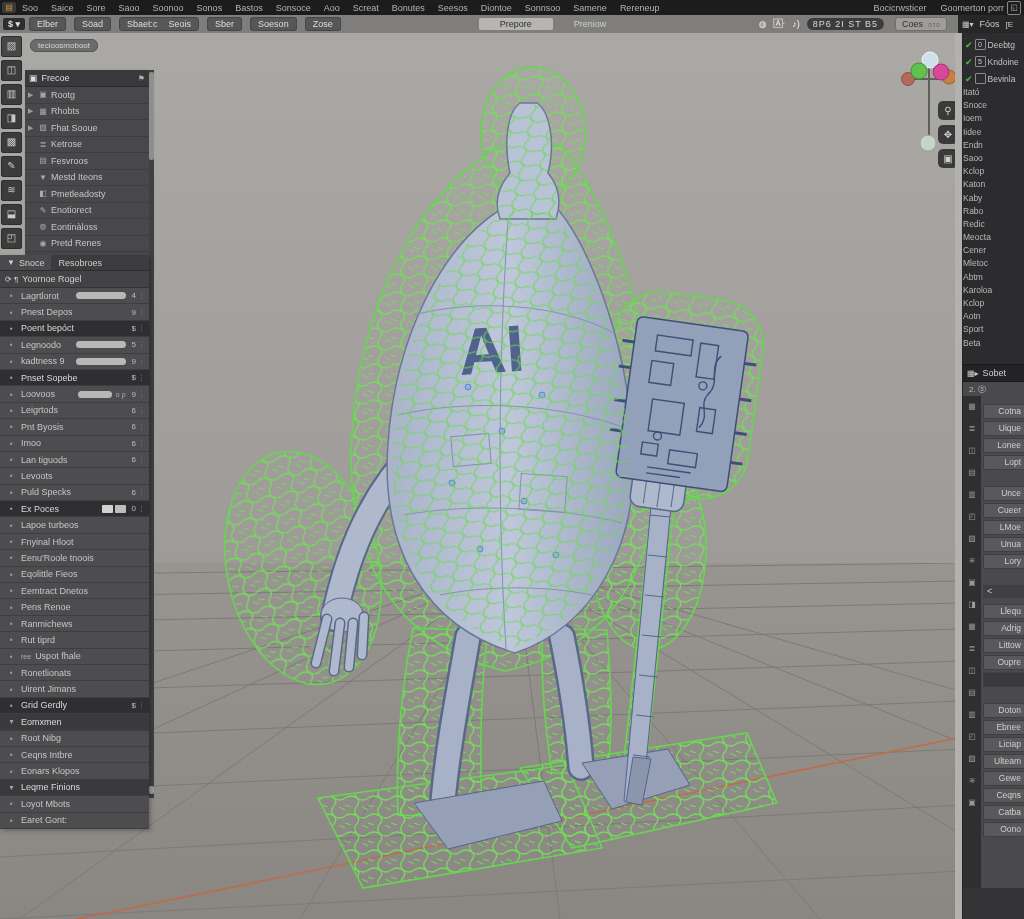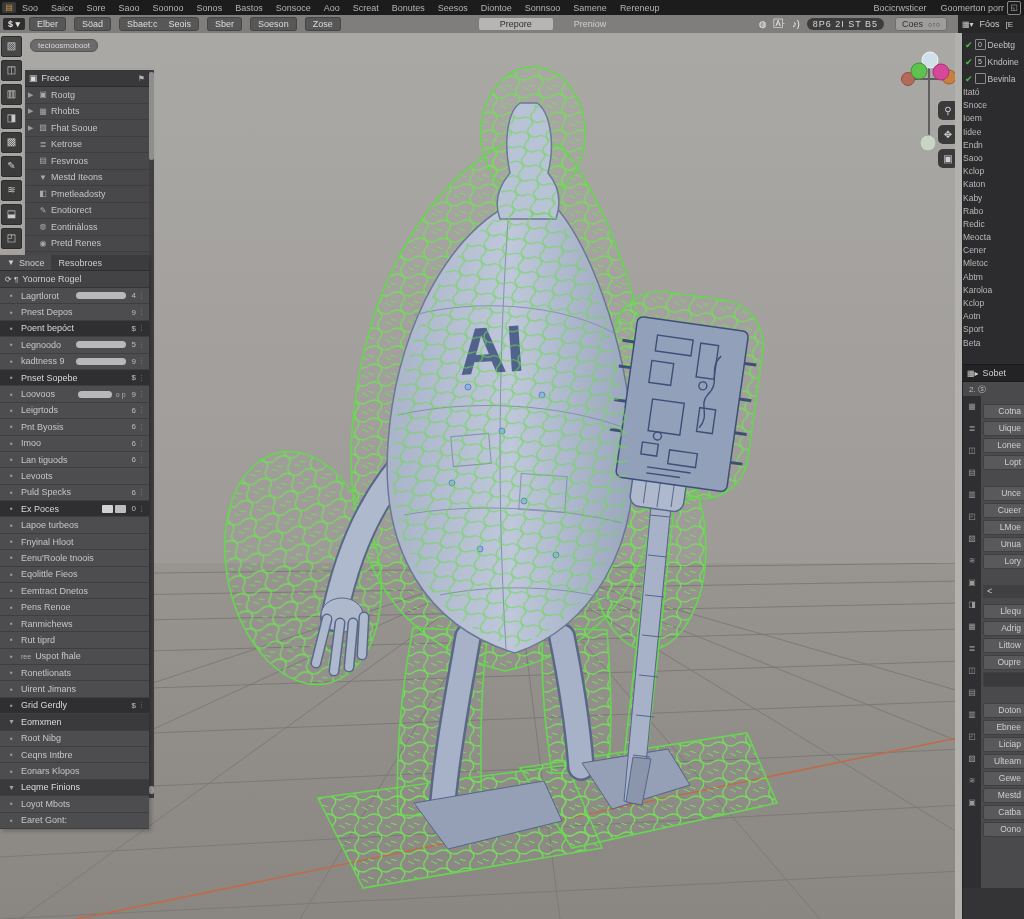--- a/index.html
+++ b/index.html
@@ -741,19 +741,19 @@
         <div class="rbtn">Adrig</div>
         <div class="rbtn">Littow</div>
         <div class="rbtn">Oupre</div>
         <div class="rbtn dark"></div>
         <div class="rgap"></div>
         <div class="rbtn">Doton</div>
         <div class="rbtn">Ebnee</div>
         <div class="rbtn">Liciap</div>
         <div class="rbtn">Ulteam</div>
         <div class="rbtn">Gewe</div>
-        <div class="rbtn">Mestd</div>
+        <div class="rbtn">Ceqns</div>
         <div class="rbtn">Catba</div>
         <div class="rbtn">Oono</div>
       </div>
     <div class="rp-foot"></div>
   </div>
 </div>
 
 </body></html>

